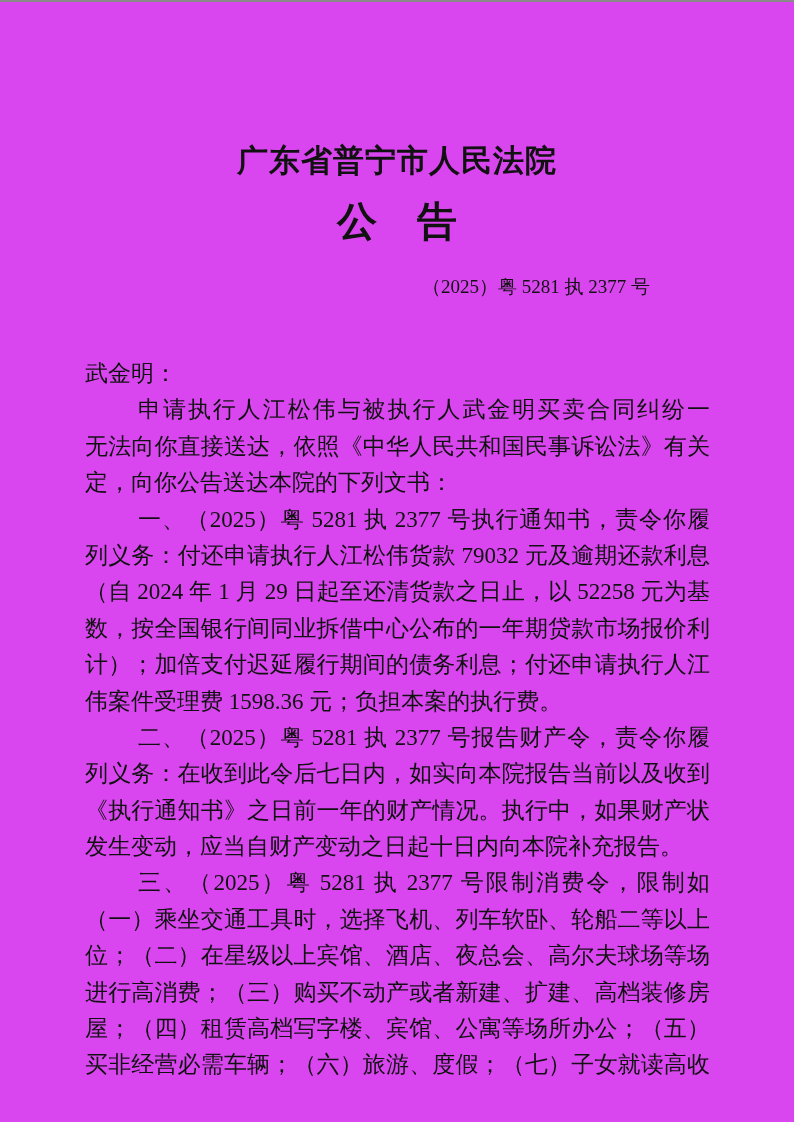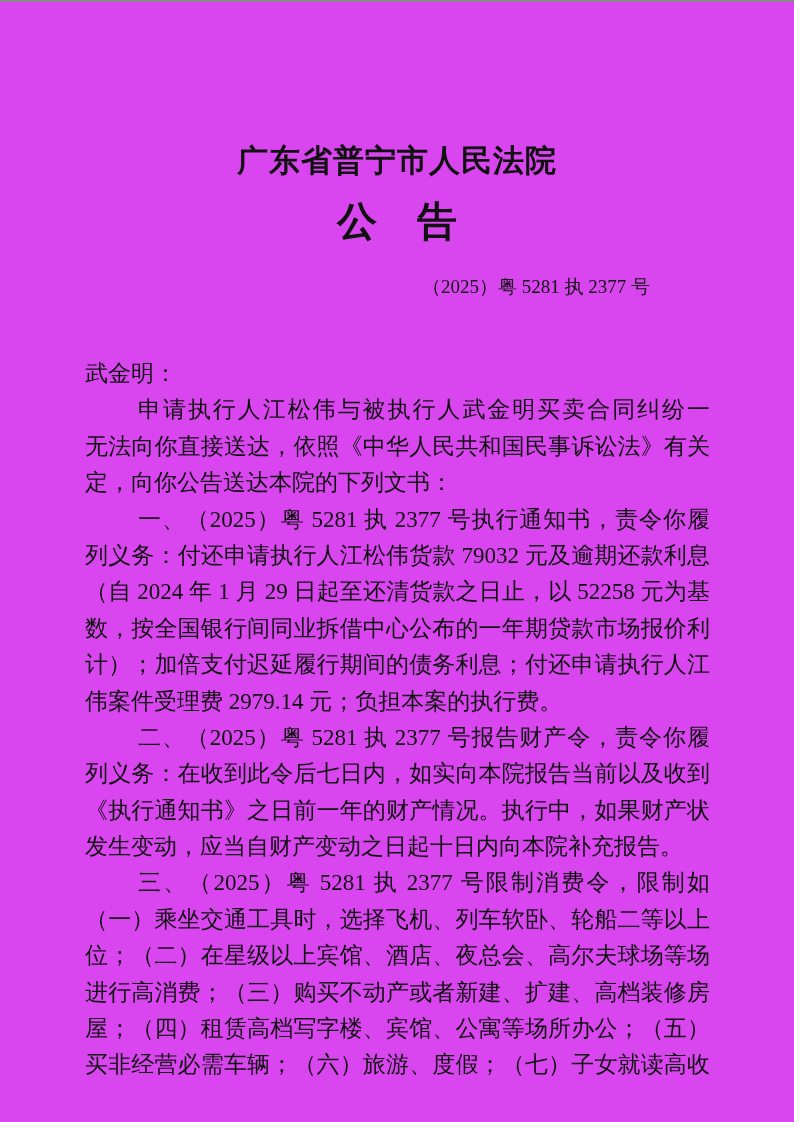--- a/index.html
+++ b/index.html
@@ -96,21 +96,21 @@
   <div class="body-text">
     <div class="line">武金明：</div>
     <div class="line indent full">申请执行人江松伟与被执行人武金明买卖合同纠纷一案，因</div>
     <div class="line full">无法向你直接送达，依照《中华人民共和国民事诉讼法》有关规</div>
     <div class="line">定，向你公告送达本院的下列文书：</div>
     <div class="line indent full">一、（2025）粤 5281 执 2377 号执行通知书，责令你履行下</div>
     <div class="line full">列义务：付还申请执行人江松伟货款 79032 元及逾期还款利息</div>
     <div class="line full">（自 2024 年 1 月 29 日起至还清货款之日止，以 52258 元为基</div>
     <div class="line full">数，按全国银行间同业拆借中心公布的一年期贷款市场报价利率</div>
     <div class="line full">计）；加倍支付迟延履行期间的债务利息；付还申请执行人江松</div>
-    <div class="line">伟案件受理费 2979.14 元；负担本案的执行费。</div>
+    <div class="line">伟案件受理费 1598.36 元；负担本案的执行费。</div>
     <div class="line indent full">二、（2025）粤 5281 执 2377 号报告财产令，责令你履行下</div>
     <div class="line full">列义务：在收到此令后七日内，如实向本院报告当前以及收到</div>
     <div class="line full">《执行通知书》之日前一年的财产情况。执行中，如果财产状况</div>
     <div class="line">发生变动，应当自财产变动之日起十日内向本院补充报告。</div>
     <div class="line indent full">三、（2025）粤 5281 执 2377 号限制消费令，限制如下：</div>
     <div class="line full">（一）乘坐交通工具时，选择飞机、列车软卧、轮船二等以上舱</div>
     <div class="line full">位；（二）在星级以上宾馆、酒店、夜总会、高尔夫球场等场所</div>
     <div class="line full">进行高消费；（三）购买不动产或者新建、扩建、高档装修房</div>
     <div class="line full">屋；（四）租赁高档写字楼、宾馆、公寓等场所办公；（五）购</div>
     <div class="line full">买非经营必需车辆；（六）旅游、度假；（七）子女就读高收费</div>

